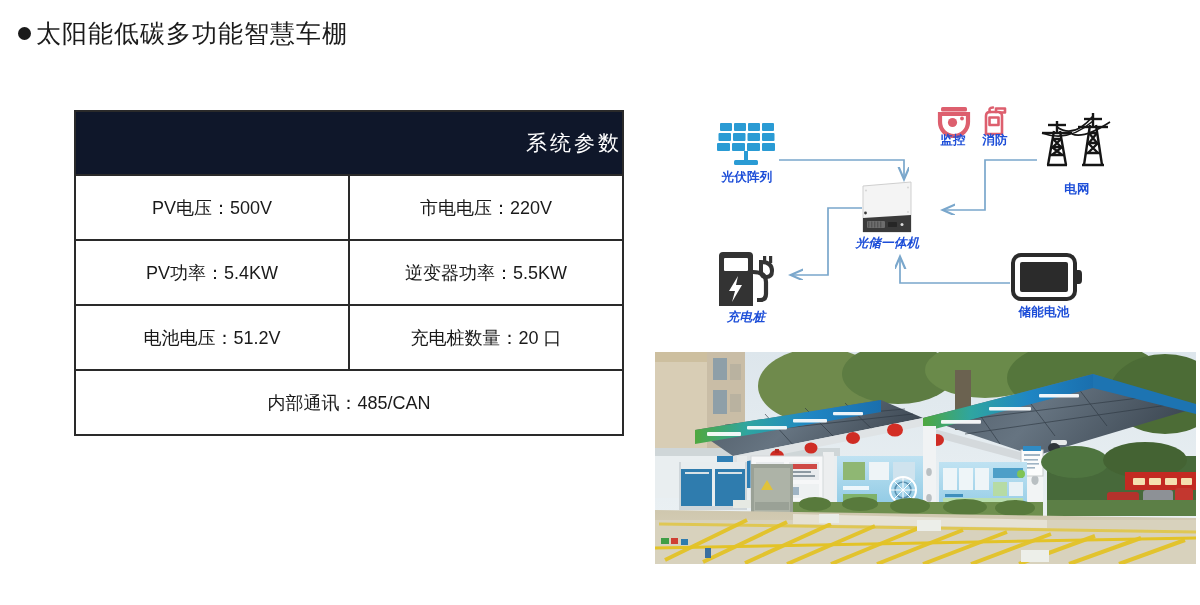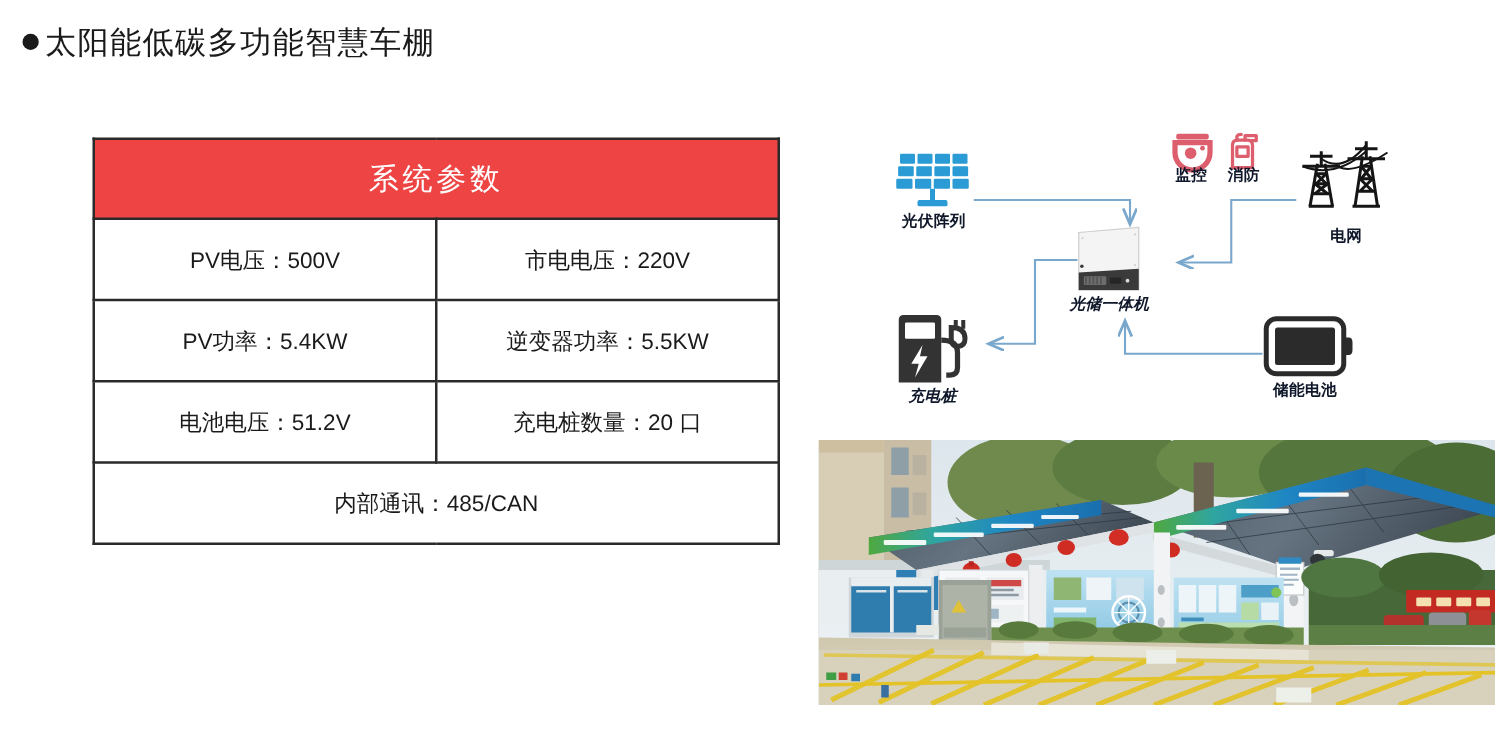--- a/index.html
+++ b/index.html
@@ -53,41 +53,42 @@
     text-align: center;
     font-size: 18px;
     color: #1a1a1a;
     font-weight: normal;
     padding: 0;
     height: 63px;
     vertical-align: middle;
     white-space: nowrap;
   }
   #param-table th.header-cell {
-    background: #ef4444;
+    background: #0f172a;
     color: #ffffff;
-    font-size: 24px;
+    font-size: 21px;
     letter-spacing: 3px;
     height: 62px;
     border-color: #2a2a2a;
+    text-align: right;
   }
 
   
   #diagram {
     position: absolute;
     left: 655px;
     top: 105px;
     width: 540px;
     height: 240px;
   }
   #diagram svg { display:block; }
   .dlabel {
     position: absolute;
     font-size: 12.5px;
-    color: #0f172a;
+    color: #1d4ed8;
     white-space: nowrap;
     text-align: center;
     font-weight: 600;
     letter-spacing: 0.3px;
   }
 
   
   #photo {
     position: absolute;
     left: 655px;

